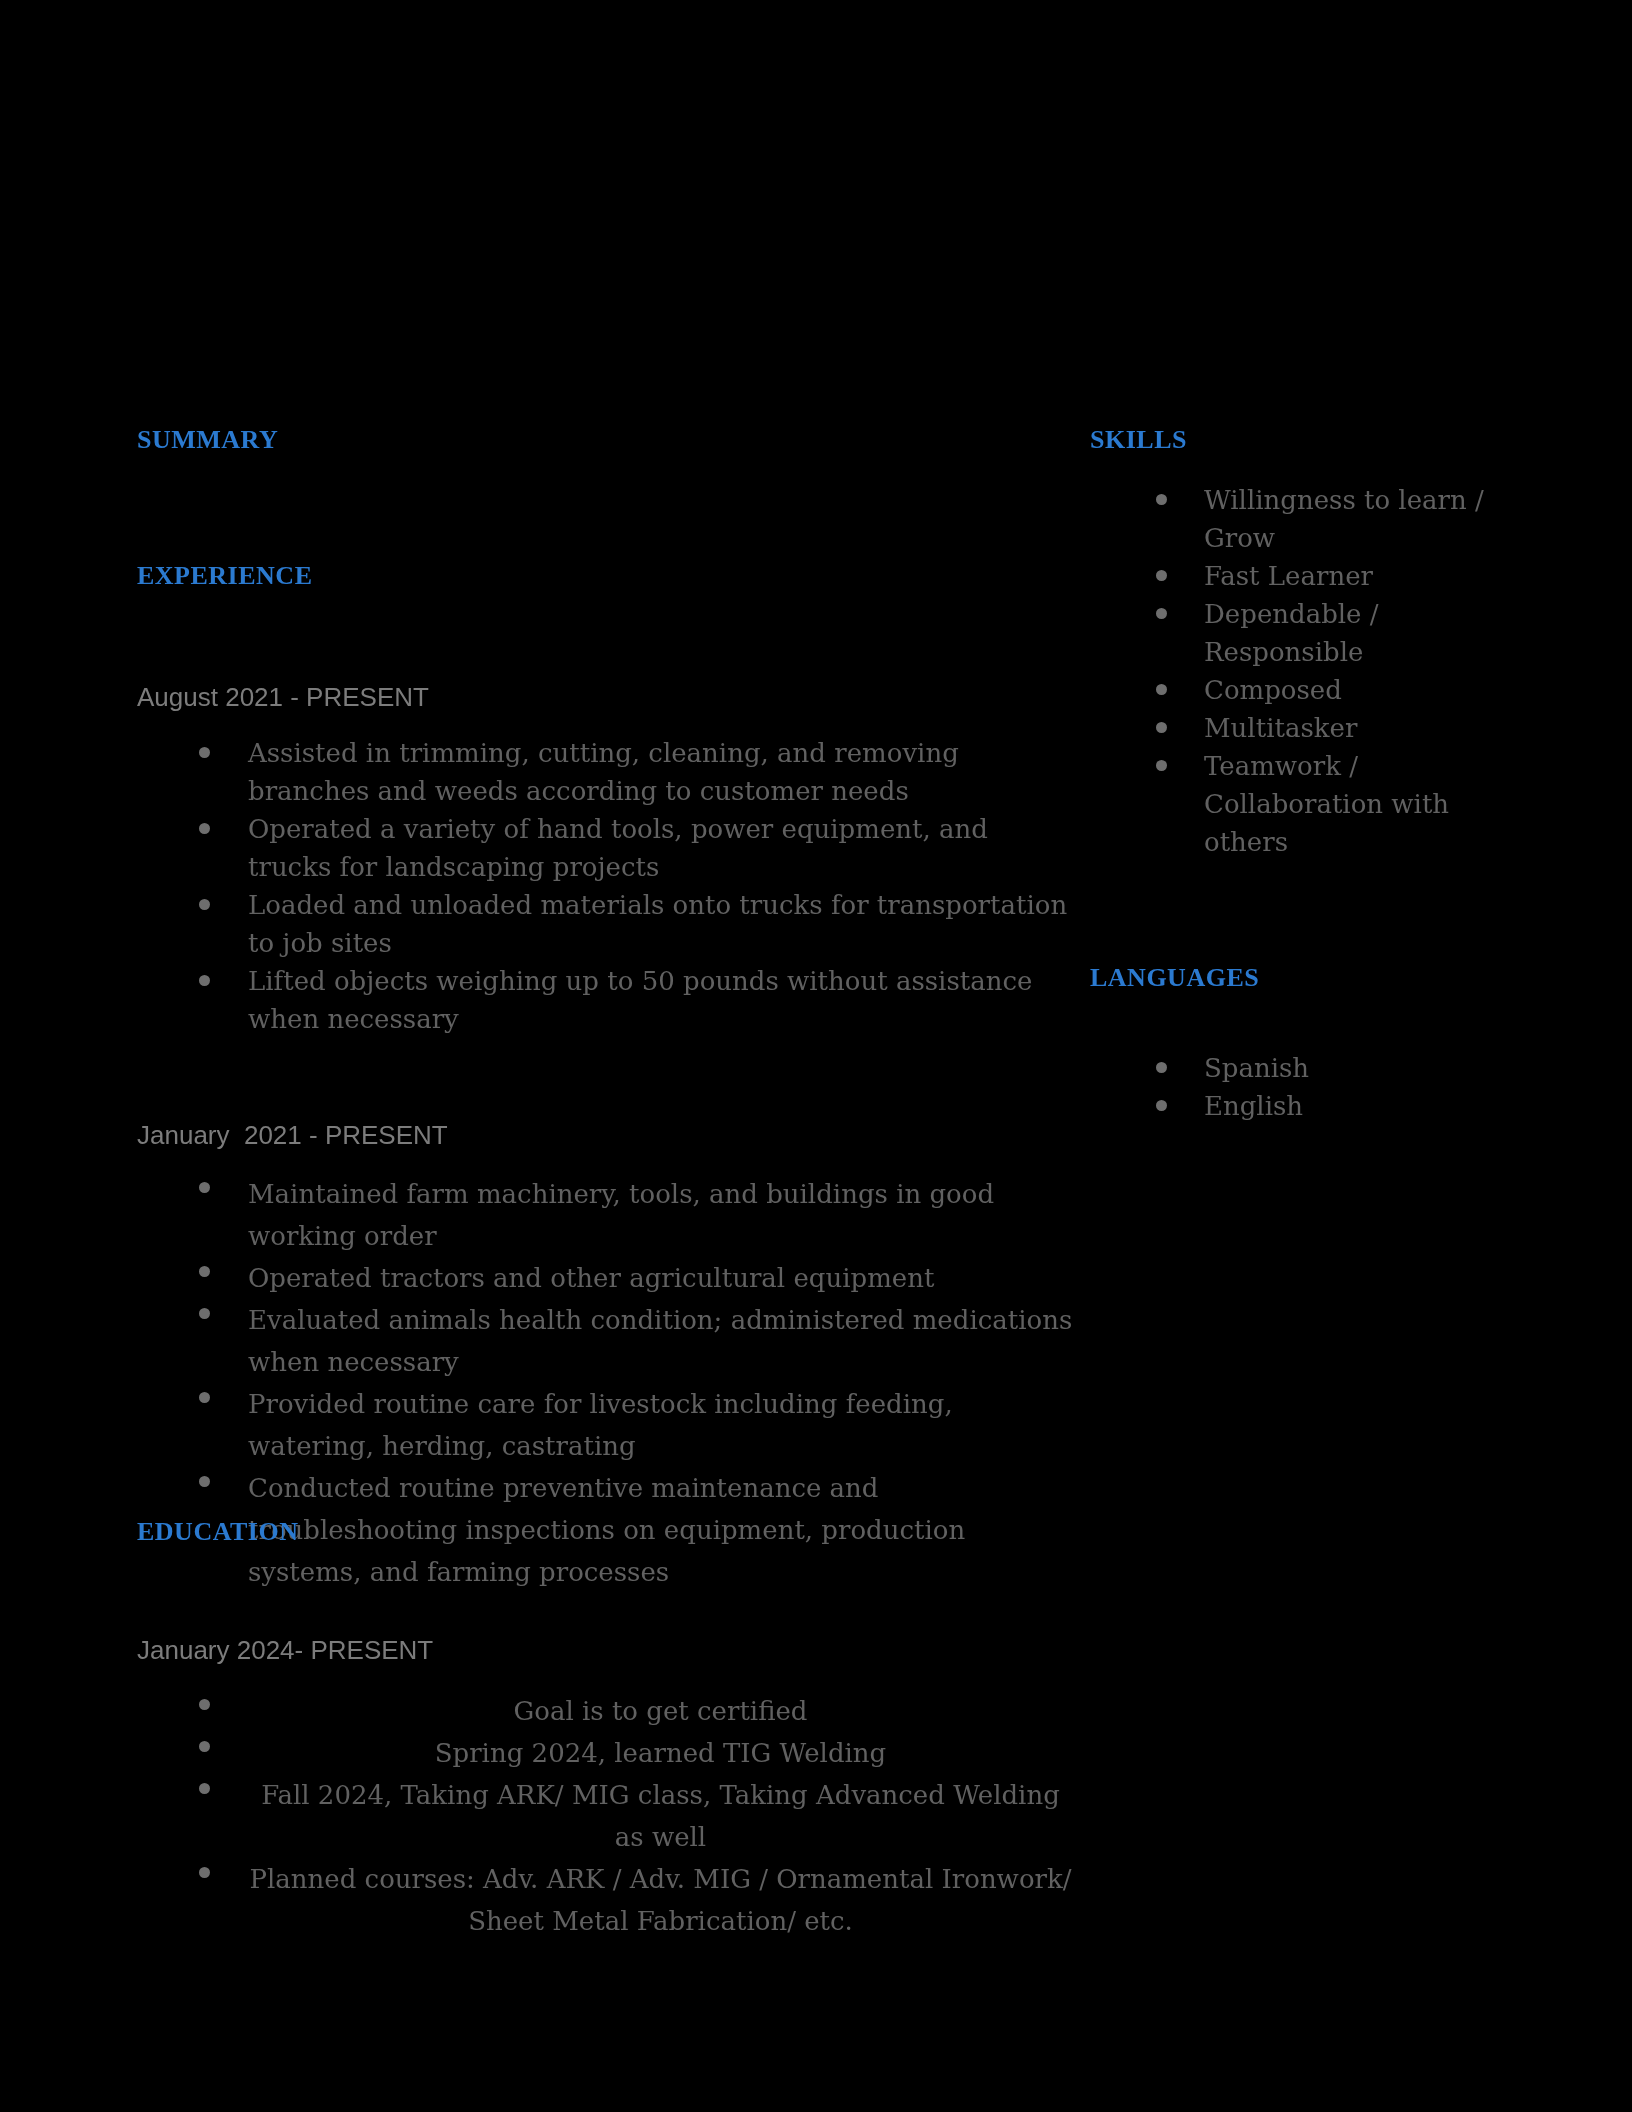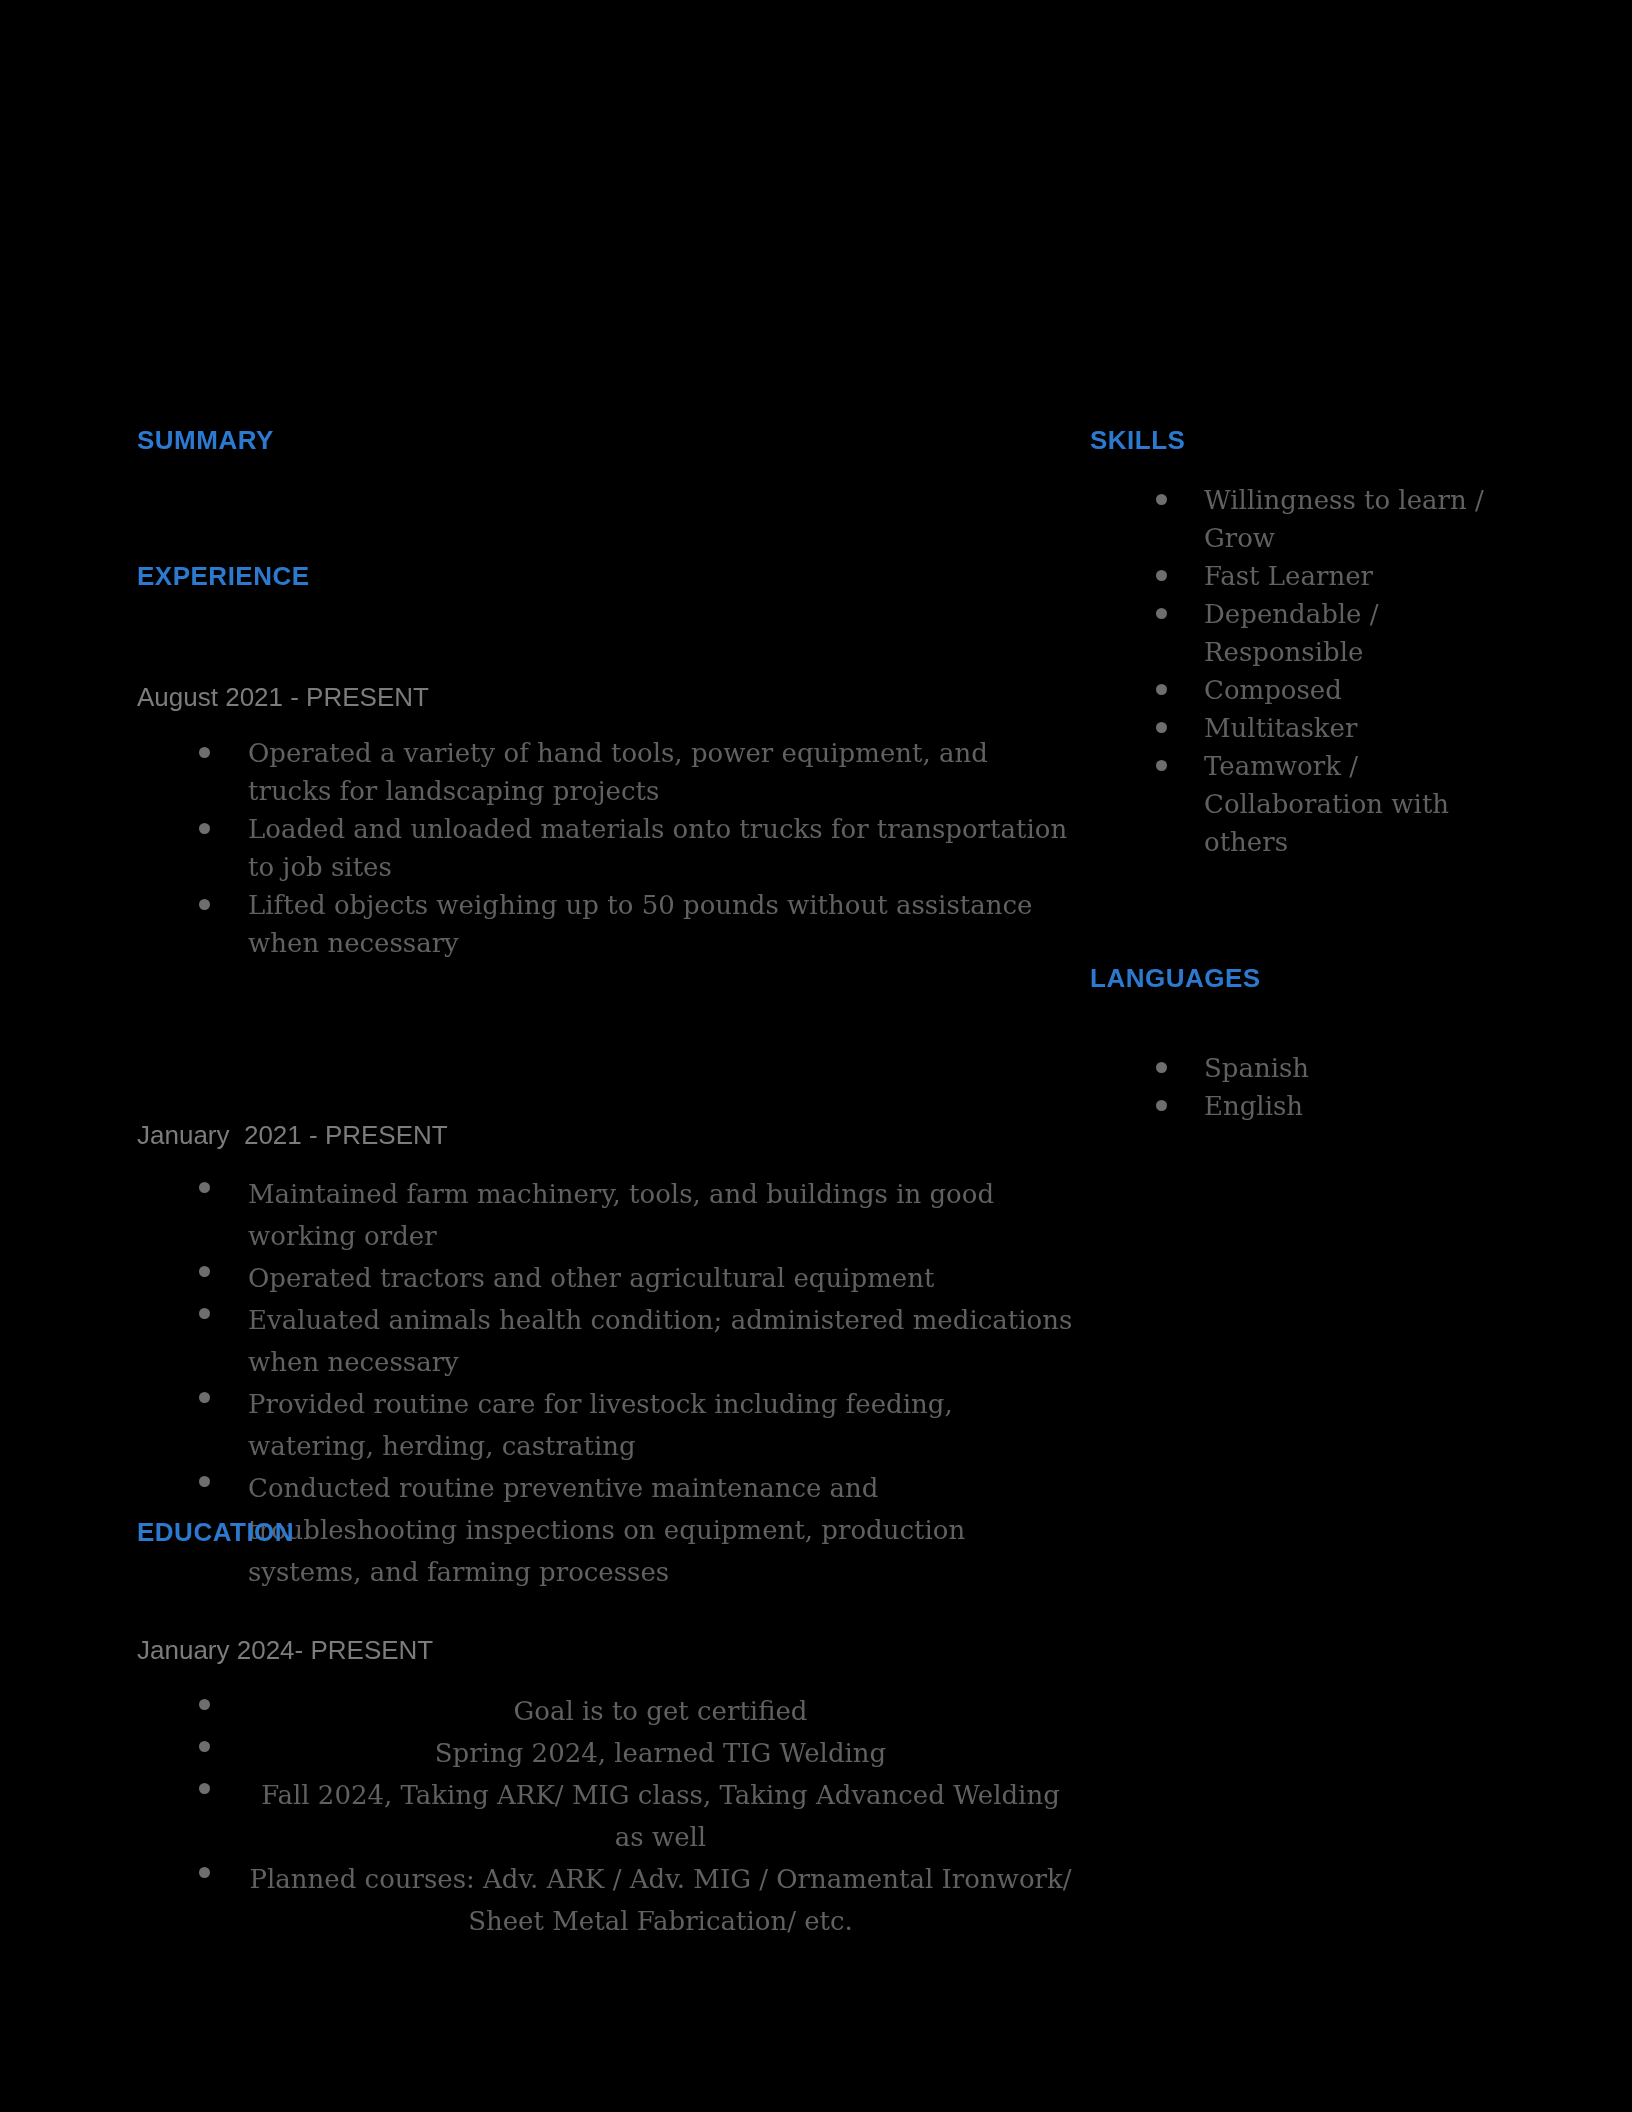--- a/index.html
+++ b/index.html
@@ -11,21 +11,21 @@
     position: relative;
     width: 1632px;
     height: 2112px;
     background: var(--page_bg, #000000);
     overflow: hidden;
     font-family: "Liberation Sans", sans-serif;
   }
   .heading {
     position: absolute;
     margin: 0;
-    font-family: Liberation Sans, sans-serif;
+    font-family: Liberation Serif, serif;
     font-size: 26px;
     font-weight: bold;
     letter-spacing: 0.5px;
     line-height: 1.1;
     color: var(--accent, #2b7ad0);
   }
   .date {
     position: absolute;
     font-family: "Liberation Sans", sans-serif;
     font-size: 26px;
@@ -86,20 +86,21 @@
 
 <div class="page">
 
   <h2 class="heading pos-summary">SUMMARY</h2>
 
   <h2 class="heading pos-experience">EXPERIENCE</h2>
 
   <div class="date pos-job1-date">August 2021 - PRESENT</div>
 
   <ul class="blist lh-loose pos-job1-list">
+      <li>Assisted in trimming, cutting, cleaning, and removing branches and weeds according to customer needs</li>
       <li>Operated a variety of hand tools, power equipment, and trucks for landscaping projects</li>
       <li>Loaded and unloaded materials onto trucks for transportation to job sites</li>
       <li>Lifted objects weighing up to 50 pounds without assistance when necessary</li>
     </ul>
 
   <div class="date pos-job2-date">January  2021 - PRESENT</div>
 
   <ul class="blist lh-tight pos-job2-list">
       <li>Maintained farm machinery, tools, and buildings in good working order</li>
       <li>Operated tractors and other agricultural equipment</li>

